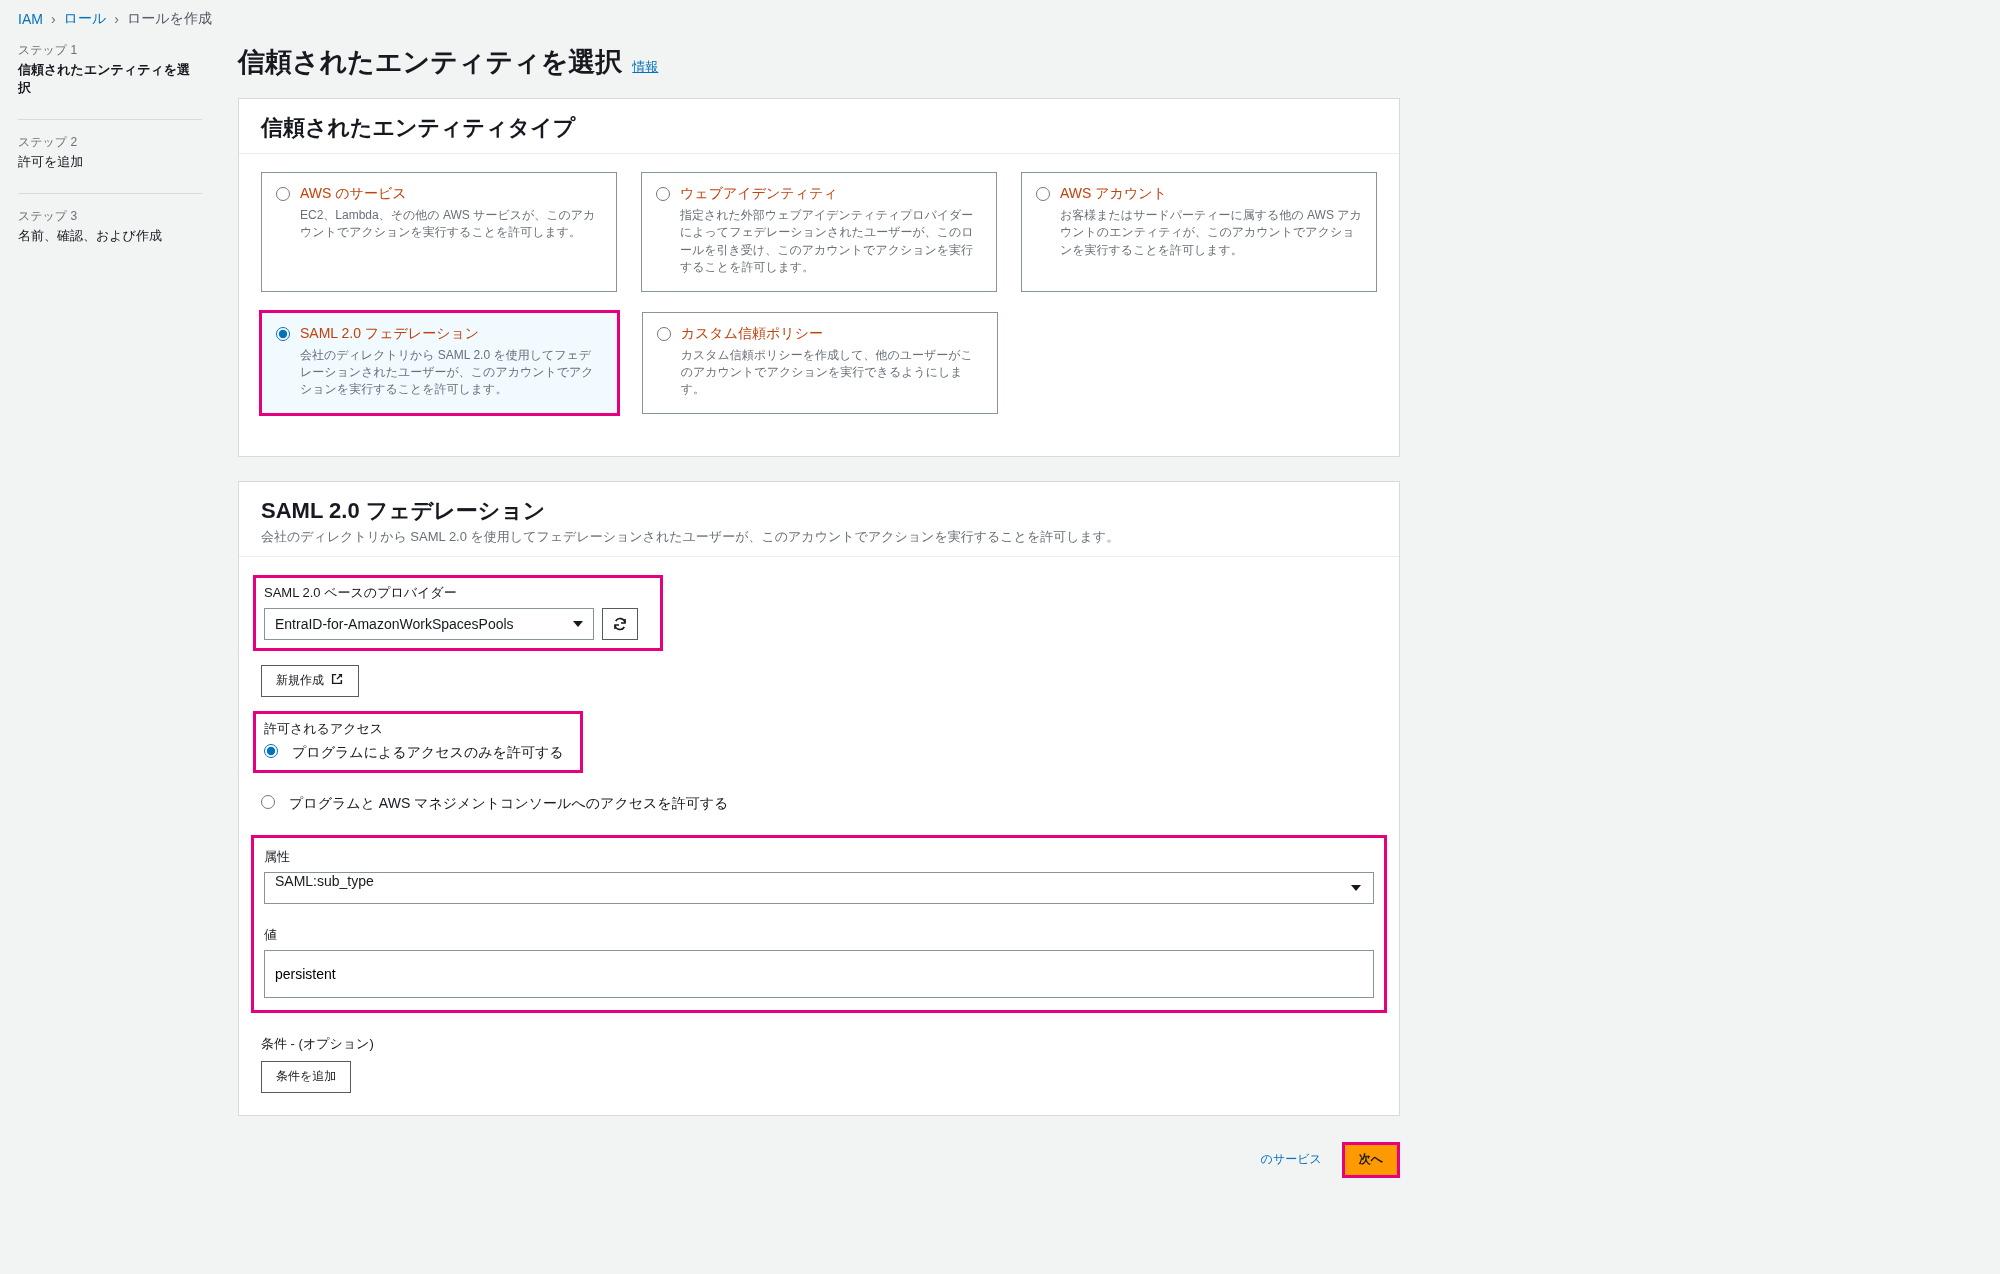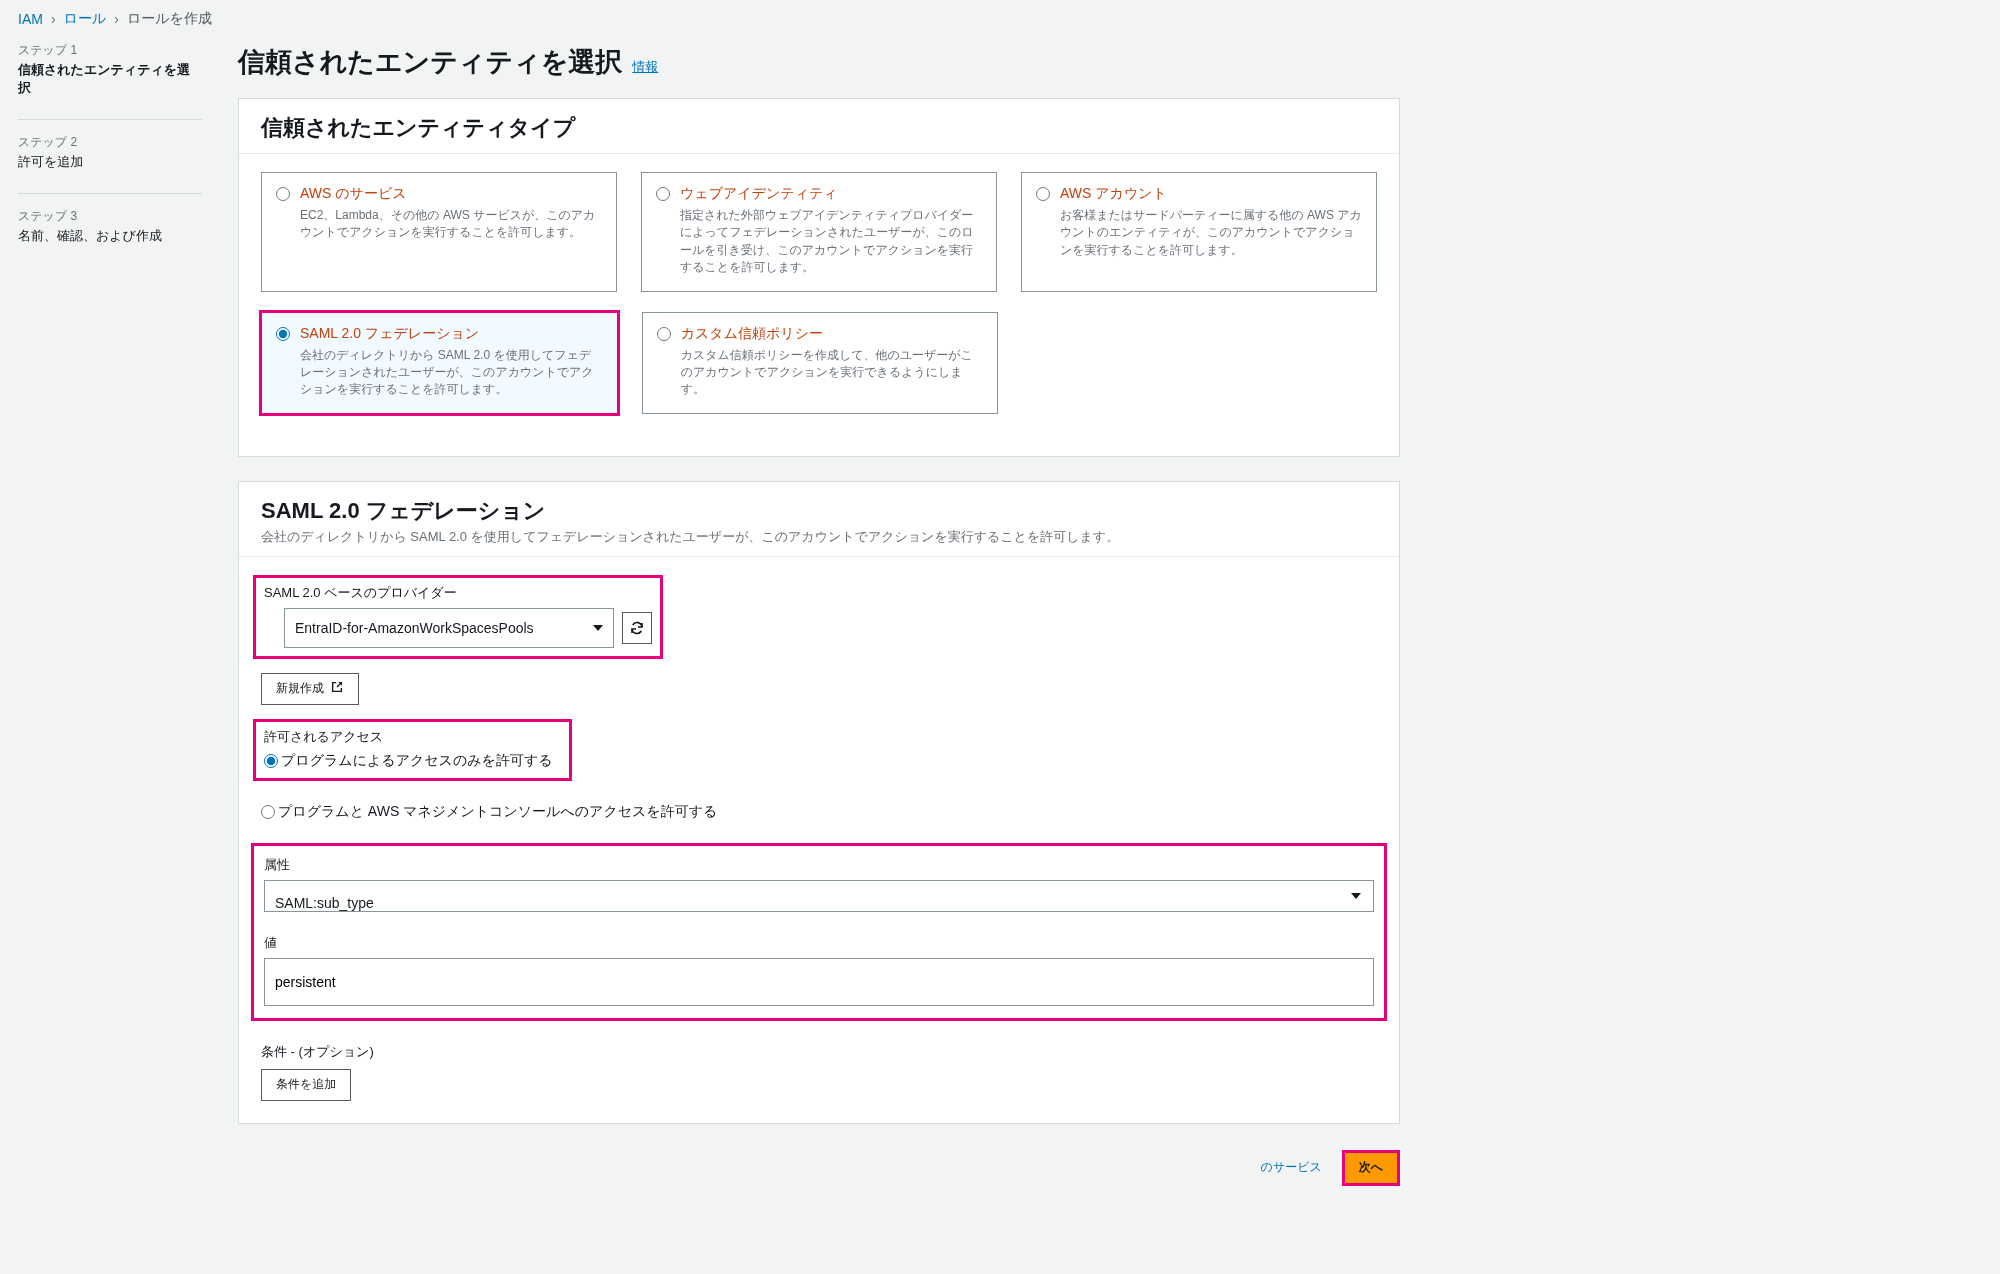--- a/index.html
+++ b/index.html
@@ -92,30 +92,29 @@
     font-size: 13px;
     color: #16191f;
     margin-bottom: 6px;
   }
   .form-row {
     display: flex;
     align-items: center;
     gap: 8px;
   }
   .select {
-    height: 40px;
+    height: 32px;
     border: 1px solid #879596;
     background: #fff;
     padding: 0 30px 0 10px;
     font-size: 14px;
     min-width: 330px;
     position: relative;
     display: inline-flex;
     align-items: center;
-    margin-left: 20px;
   }
   .select .caret {
     position: absolute; right: 10px; top: 50%; transform: translateY(-50%);
     width: 0; height: 0; border-left: 5px solid transparent; border-right: 5px solid transparent;
     border-top: 6px solid #16191f;
   }
   .btn {
     height: 32px;
     border: 1px solid #545b64;
     background: #fff;
@@ -138,36 +137,35 @@
     border: none;
     background: transparent;
     color: #0073bb;
     font-weight: 400;
   }
   .mt-8 { margin-top: 8px; }
   .mt-14 { margin-top: 14px; }
   .mt-22 { margin-top: 22px; }
   .radio-row {
     display: flex;
-    align-items: center;
-    gap: 3px;
+    gap: 14px;
     margin-top: 4px;
     font-size: 14px;
   }
   .radio-row input[type="radio"]{ width:14px; height:14px; accent-color:#0073bb; }
   .wide-select {
     height: 32px;
     border: 1px solid #879596;
     background: #fff;
     padding: 0 30px 0 10px;
     font-size: 14px;
     width: 100%;
     position: relative;
     display: flex;
-    align-items: flex-end;
+    align-items: flex-start;
   }
   .wide-select .caret {
     position: absolute; right: 12px; top: 50%; transform: translateY(-50%);
     width: 0; height: 0; border-left: 5px solid transparent; border-right: 5px solid transparent;
     border-top: 6px solid #16191f;
   }
   .text-input {
     height: 48px;
     border: 1px solid #879596;
     background: #fff;

